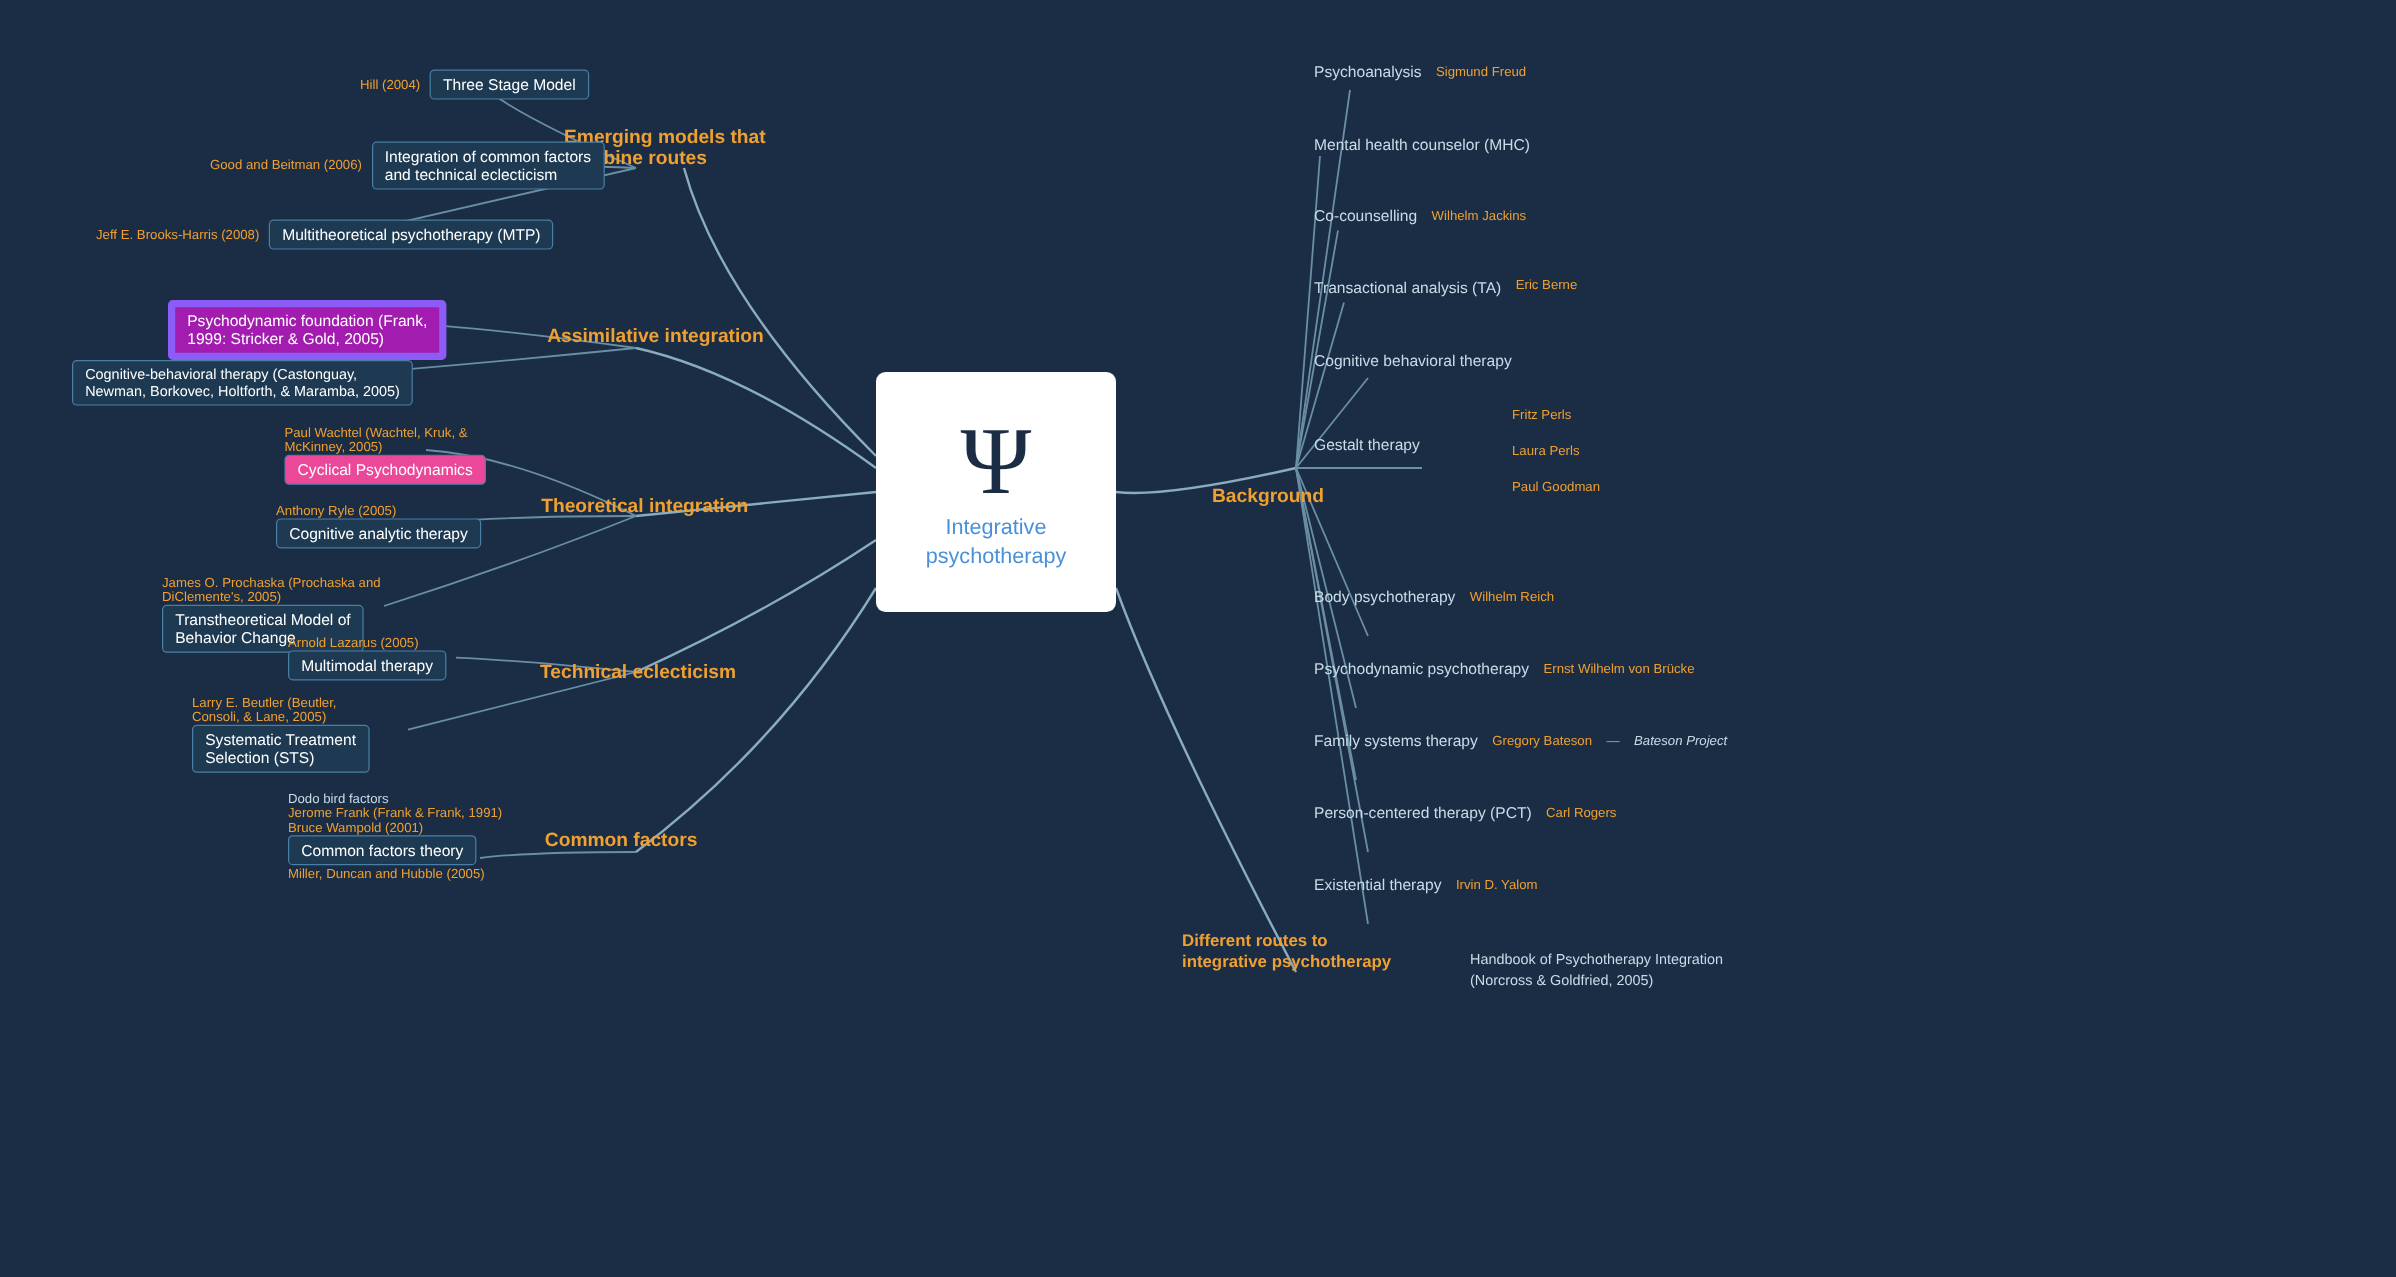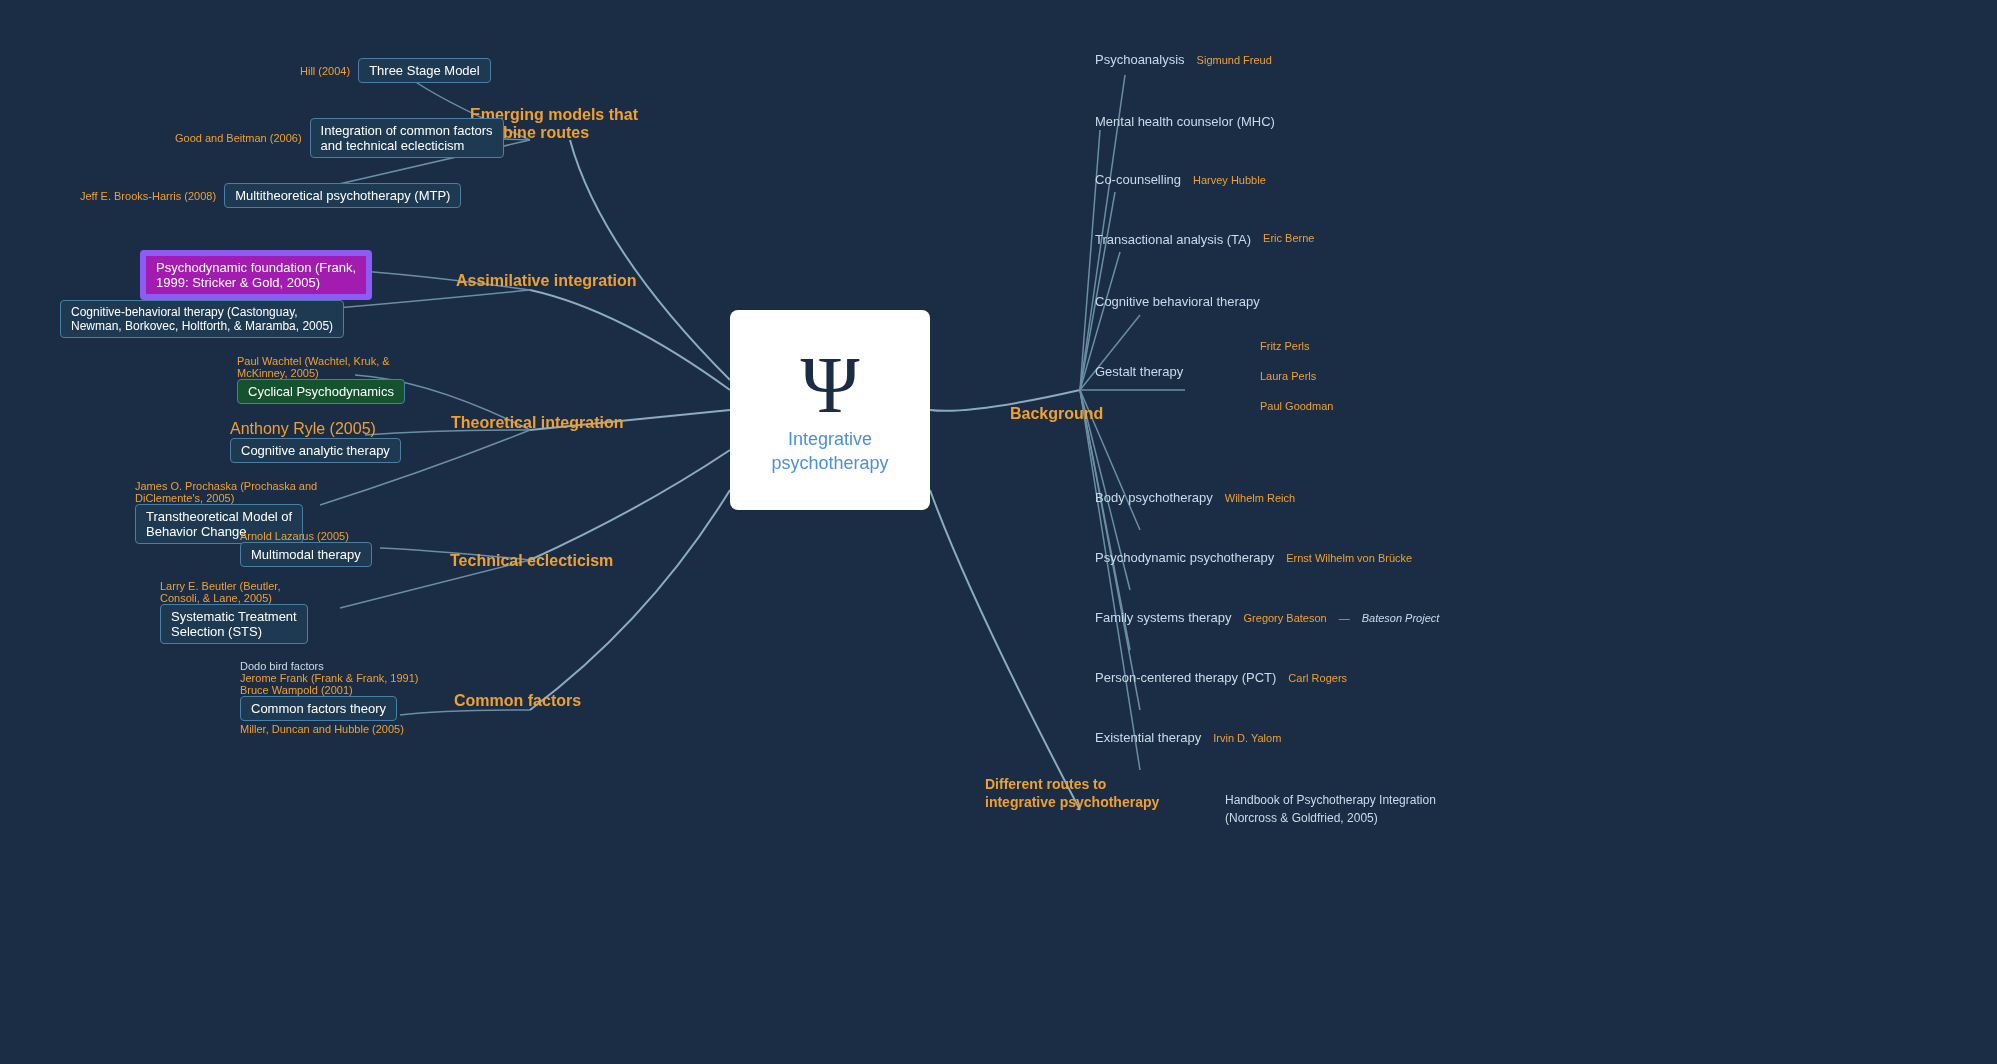--- a/index.html
+++ b/index.html
@@ -136,21 +136,21 @@
   <span class="right-node">Psychoanalysis</span>
   <span class="author-label">Sigmund Freud</span>
 </div>
 
 <div style="position:absolute; left:1095px; top:112px;">
   <span class="right-node">Mental health counselor (MHC)</span>
 </div>
 
 <div style="position:absolute; left:1095px; top:172px; display:flex; align-items:center; gap:12px;">
   <span class="right-node">Co-counselling</span>
-  <span class="author-label">Harvey Hubble</span>
+  <span class="author-label">Wilhelm Jackins</span>
 </div>
 
 <div style="position:absolute; left:1095px; top:232px; display:flex; align-items:flex-start; gap:12px;">
   <span class="right-node">Transactional analysis (TA)</span>
   <span class="author-label">Eric Berne</span>
 </div>
 
 <div style="position:absolute; left:1095px; top:292px;">
   <span class="right-node">Cognitive behavioral therapy</span>
 </div>
@@ -233,27 +233,27 @@
   <span class="node-box" style="background:#1e3a52; border:1px solid #4a7fa5; border-radius:4px; padding:4px 10px; color:white; font-size:12px;">Cognitive-behavioral therapy (Castonguay,<br>Newman, Borkovec, Holtforth, &amp; Maramba, 2005)</span>
 </div>
 
 <div style="position:absolute; left:451px; top:414px;text-align:right;">
   <span class="main-branch">Theoretical integration</span>
 </div>
 
 <div style="position:absolute; left:237px; top:355px;">
   <div>
     <div style="color:#f0a030; font-size:11px;">Paul Wachtel (Wachtel, Kruk, &amp;<br>McKinney, 2005)</div>
-    <span class="node-box" style="background:#14532d; border:1px solid #4a7fa5; border-radius:4px; padding:4px 10px; color:white; font-size:13px;">Cyclical Psychodynamics</span>
+    <span class="node-box" style="background:#ec4899; border:1px solid #4a7fa5; border-radius:4px; padding:4px 10px; color:white; font-size:13px;">Cyclical Psychodynamics</span>
   </div>
 </div>
 
 <div style="position:absolute; left:230px; top:420px;">
   <div>
-    <div style="color:#f0a030; font-size:16px;">Anthony Ryle (2005)</div>
+    <div style="color:#f0a030; font-size:11px;">Anthony Ryle (2005)</div>
     <span class="node-box" style="background:#1e3a52; border:1px solid #4a7fa5; border-radius:4px; padding:4px 10px; color:white; font-size:13px;">Cognitive analytic therapy</span>
   </div>
 </div>
 
 <div style="position:absolute; left:135px; top:480px;">
   <div>
     <div style="color:#f0a030; font-size:11px;">James O. Prochaska (Prochaska and<br>DiClemente's, 2005)</div>
     <span class="node-box" style="background:#1e3a52; border:1px solid #4a7fa5; border-radius:4px; padding:4px 10px; color:white; font-size:13px;">Transtheoretical Model of<br>Behavior Change</span>
   </div>
 </div>

